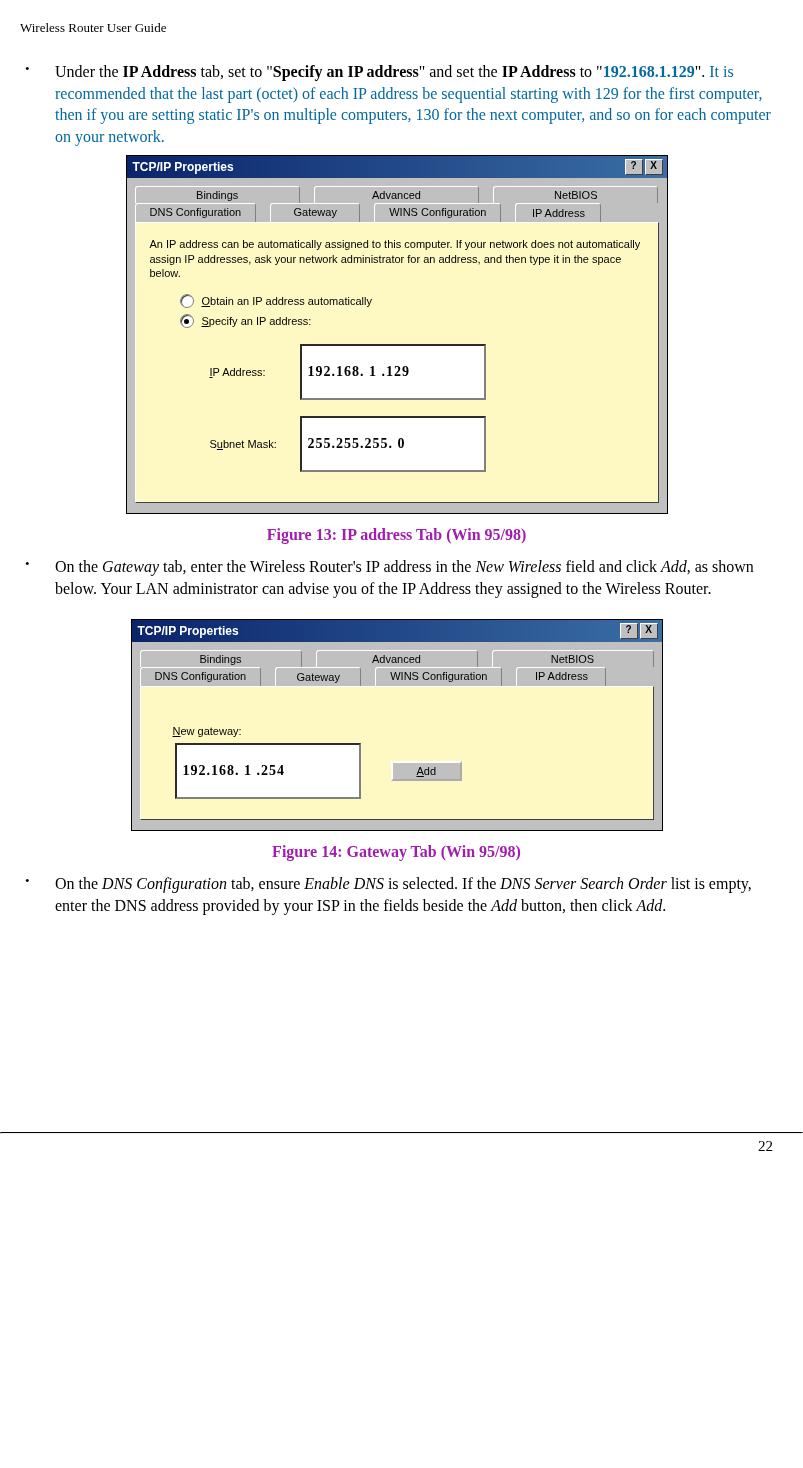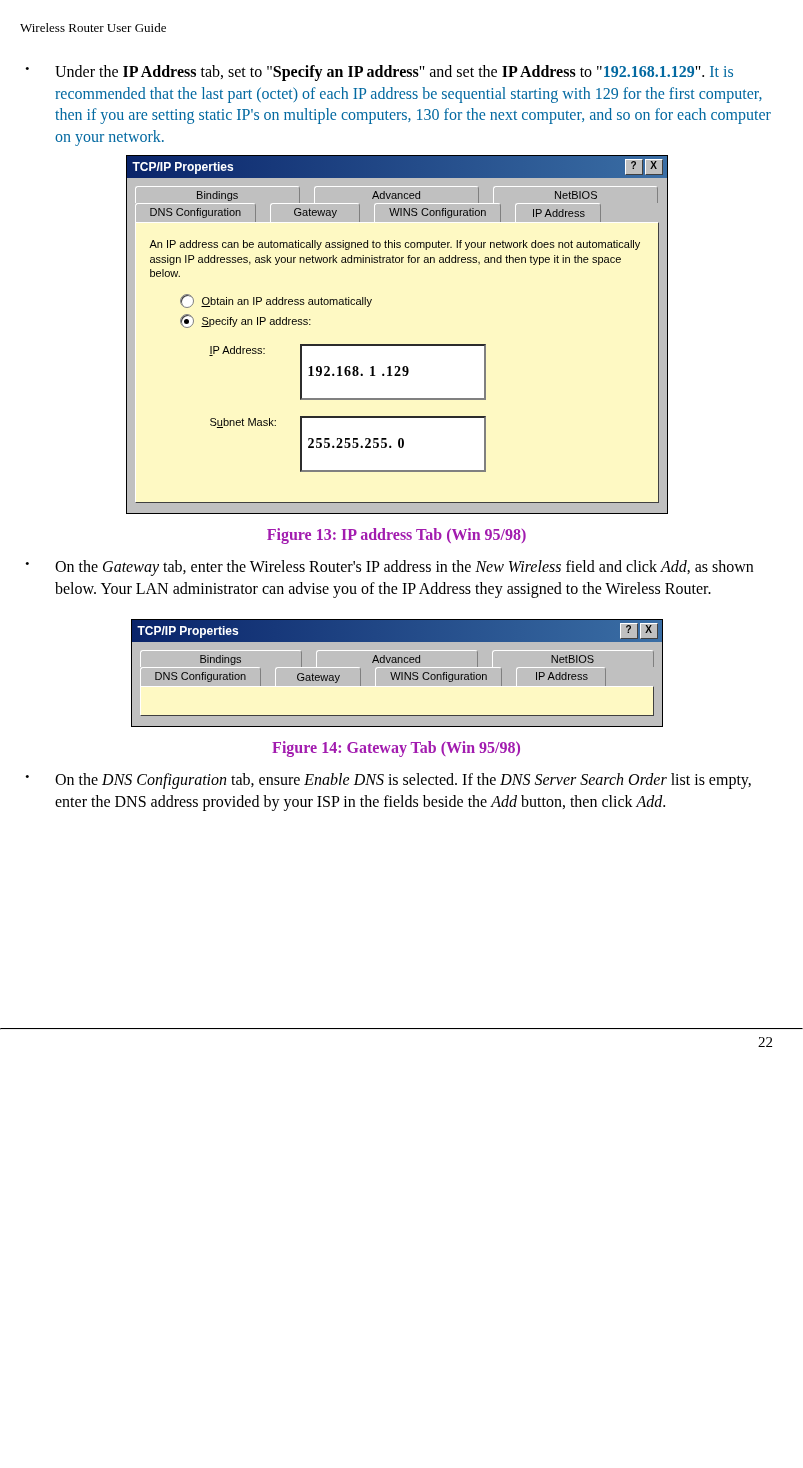--- a/index.html
+++ b/index.html
@@ -137,20 +137,21 @@
     height: 5px;
     background: black;
     border-radius: 50%;
   }
   .ip-block {
     margin-left: 60px;
     margin-top: 14px;
   }
   .field-row {
     display: flex;
+    align-items: center;
     margin: 16px 0;
     font-size: 11px;
   }
   .field-label {
     width: 90px;
   }
   .ipbox {
     background: white;
     border: 2px inset #808080;
     padding: 18px 6px;
@@ -270,20 +271,25 @@
           <div class="tab tab-stretch">Advanced</div>
           <div class="tab tab-stretch">NetBIOS</div>
         </div>
         <div class="tab-row">
           <div class="tab">DNS Configuration</div>
           <div class="tab active">Gateway</div>
           <div class="tab">WINS Configuration</div>
           <div class="tab">IP Address</div>
         </div>
         <div class="tab-panel">
+          <div class="gw-label"><span class="underline">N</span><span>ew gateway:</span></div>
+          <div class="gateway-input-row">
+            <span class="ipbox">192.168. 1 .254</span>
+            <span class="win-button"><span class="underline">A</span><span>dd</span></span>
+          </div>
         </div>
       </div>
     </div>
   </div>
 
   <div class="caption">Figure 14: Gateway Tab (Win 95/98)</div>
 
   <div class="bullet-item">
     <div class="bullet">•</div>
     <div class="bullet-content">

